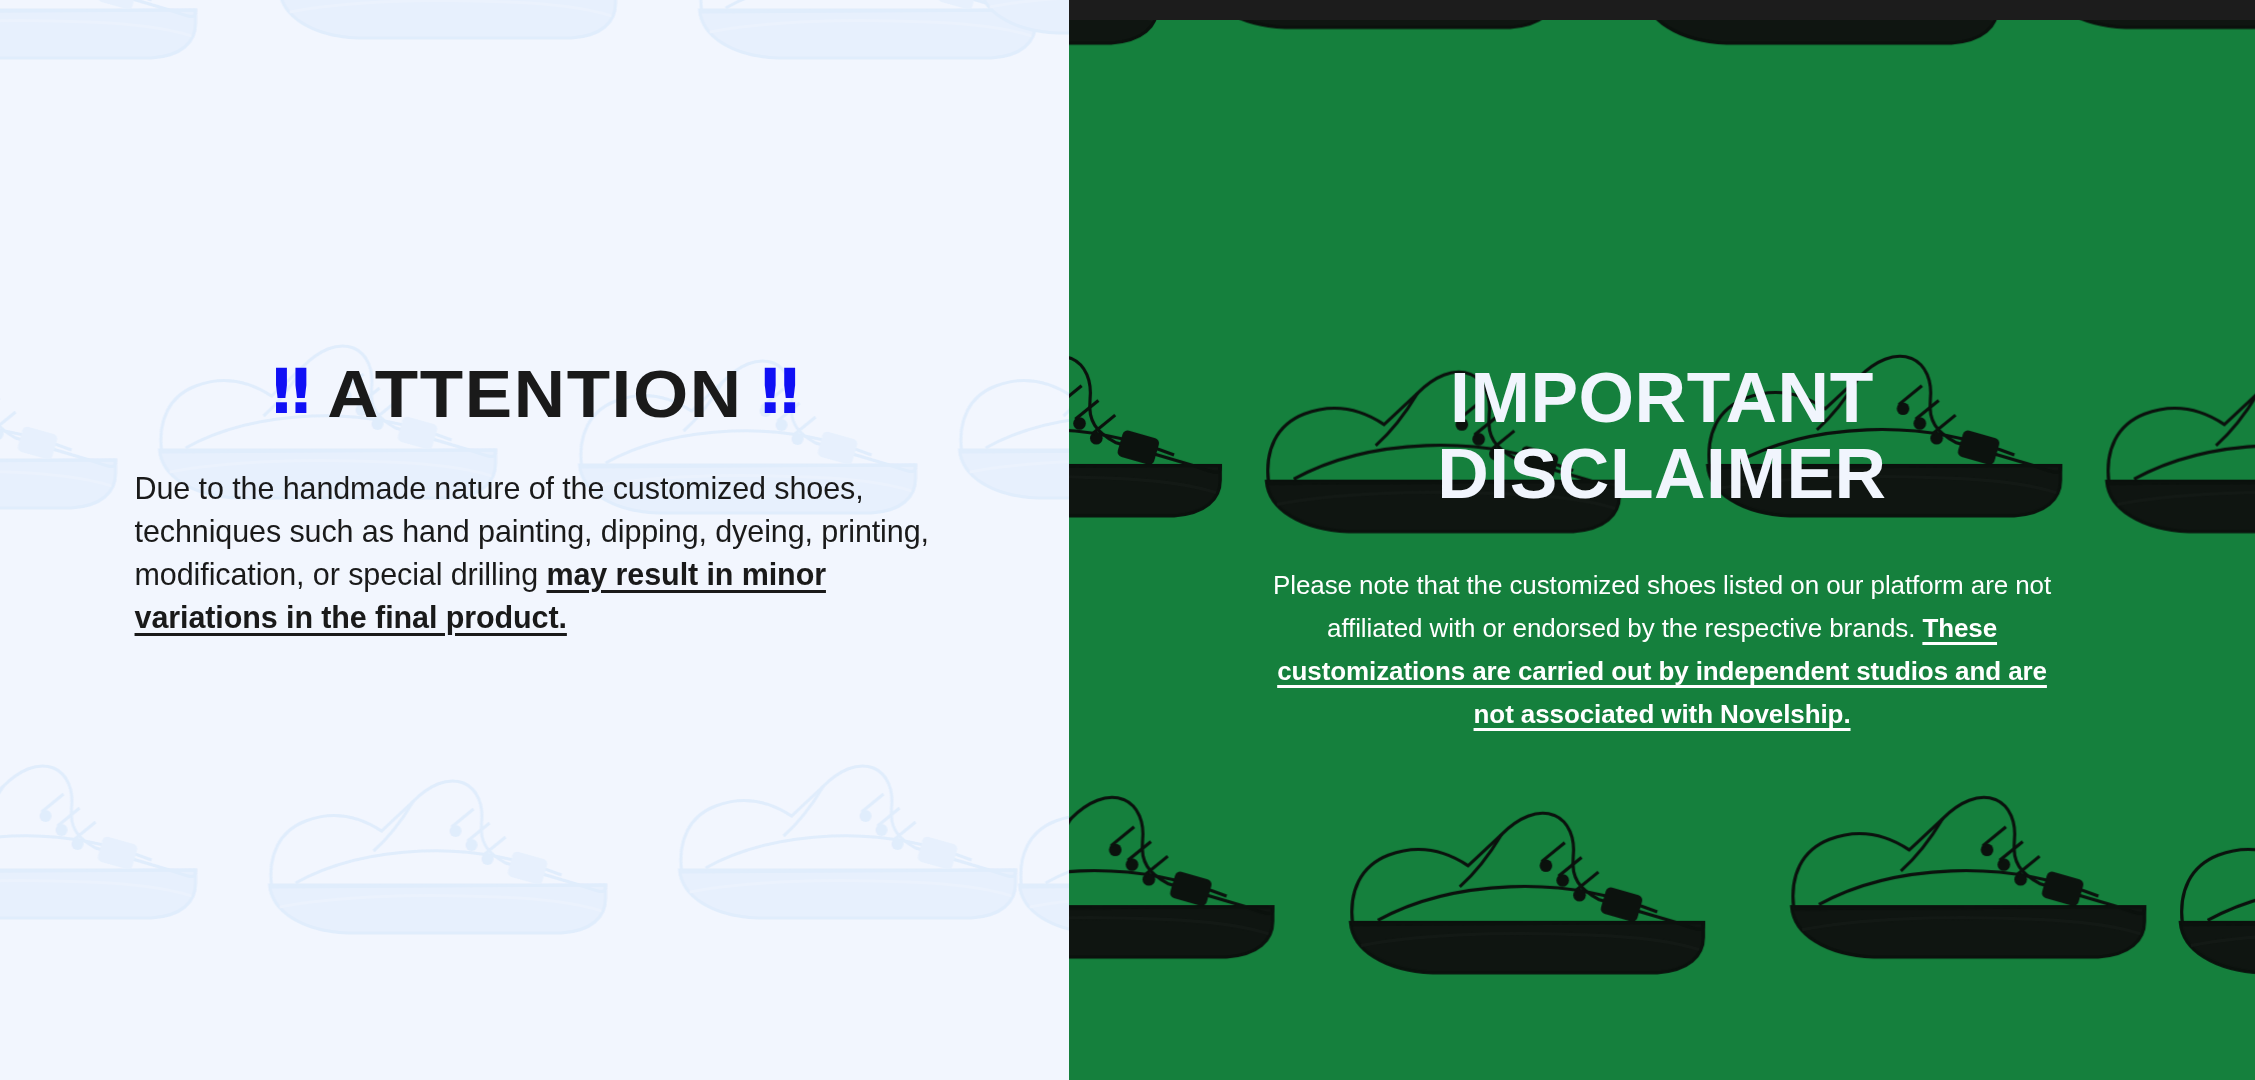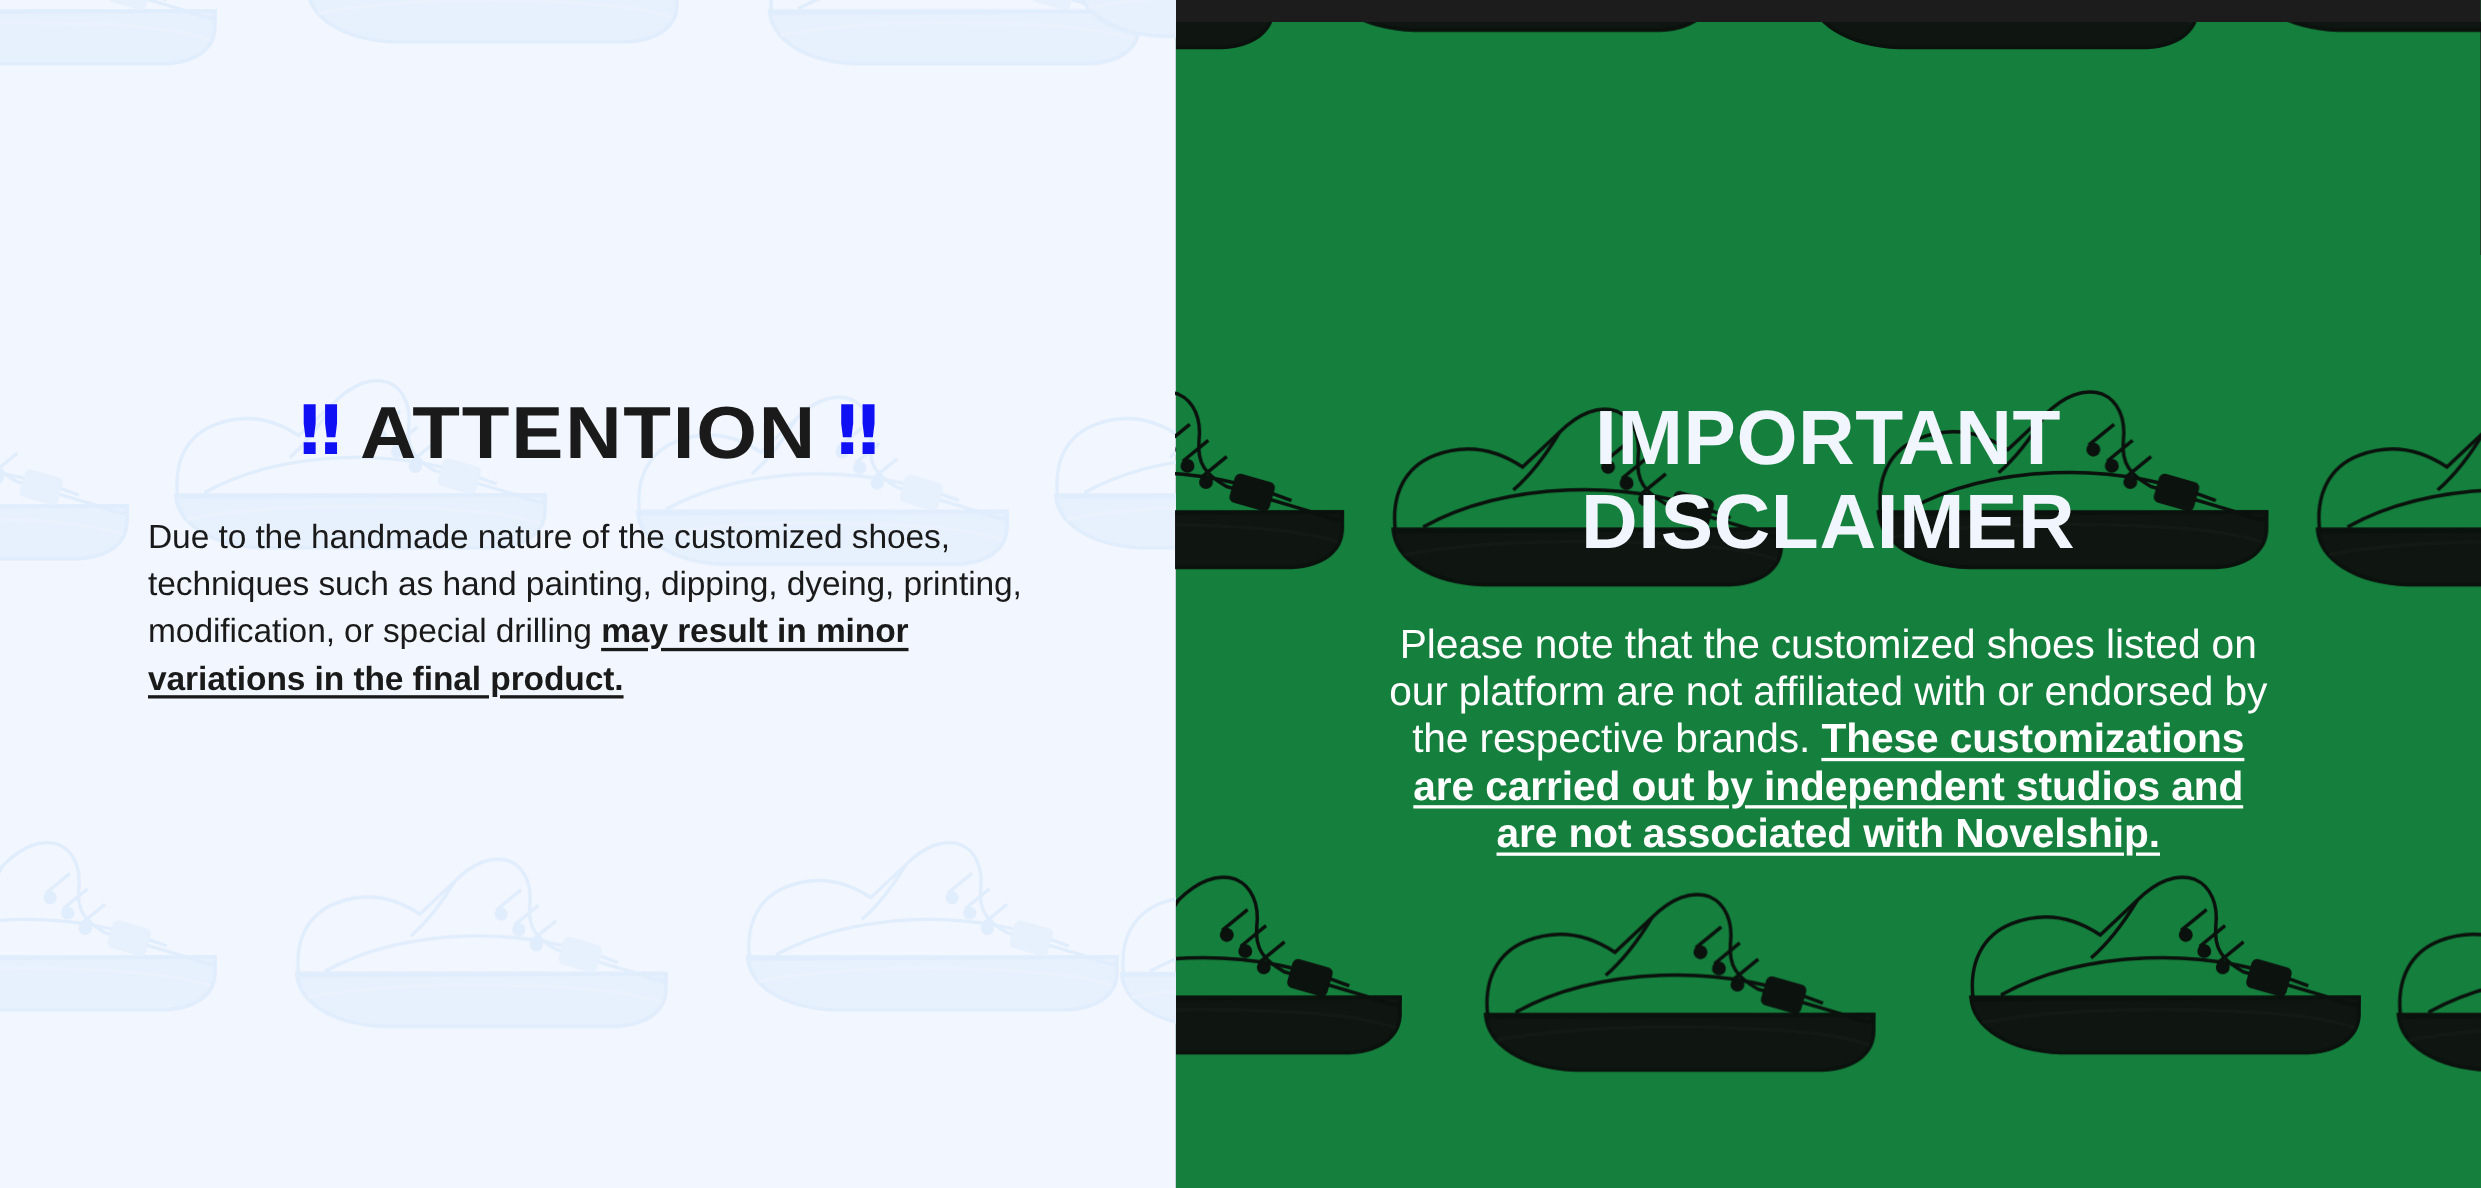--- a/index.html
+++ b/index.html
@@ -142,21 +142,21 @@
   }
 
   .body-right {
     margin: 0;
     padding-top: 52px;
     width: 800px;
     margin-left: auto;
     margin-right: auto;
     text-align: center;
     color: #ffffff;
-    font-size: 37px;
+    font-size: 26px;
     line-height: 43px;
     font-weight: 400;
     letter-spacing: -0.1px;
     font-family: "Liberation Sans", sans-serif;
   }
 
   .body-right .strong {
     font-weight: 700;
     text-decoration: underline;
     text-underline-offset: 5px;

